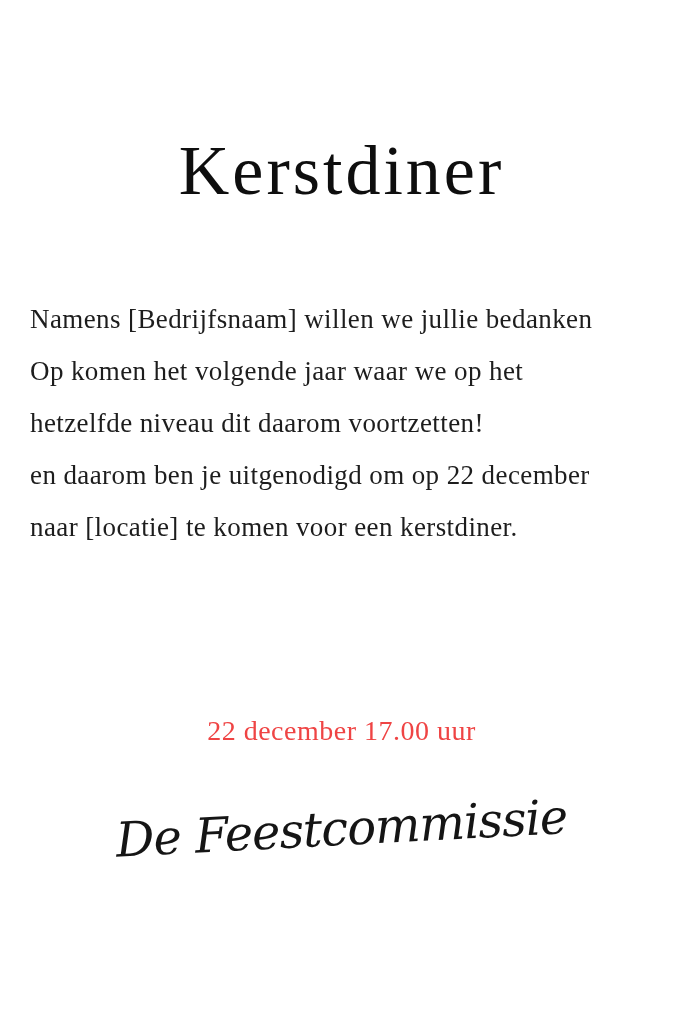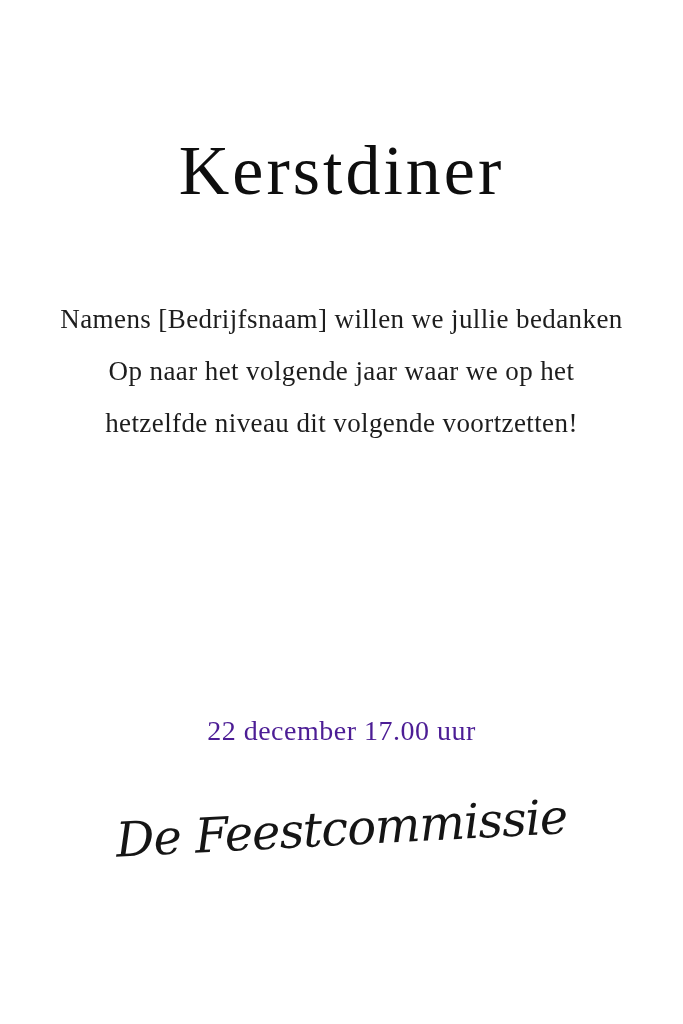--- a/index.html
+++ b/index.html
@@ -27,40 +27,40 @@
     font-size: 70px;
     line-height: 1.1;
     letter-spacing: 3px;
     color: #0e0e0e;
   }
   .message {
     position: absolute;
     top: 293px;
     left: 30px;
     right: 30px;
-    text-align: center;
+    text-align: left;
     font-size: 27px;
     line-height: 52px;
     font-weight: 400;
     letter-spacing: 0.4px;
     color: #1d1d1d;
   }
   .message .line {
     white-space: nowrap;
   }
   .datetime {
     position: absolute;
     top: 705px;
     left: 0;
     right: 0;
     text-align: center;
     font-size: 28px;
     line-height: 52px;
     letter-spacing: 0.5px;
-    color: #4c1d95;
+    color: #ef4444;
   }
   .signature {
     position: absolute;
     top: 788px;
     left: 0;
     right: 0;
     text-align: center;
     font-family: "DejaVu Serif", serif;
     font-style: italic;
     font-size: 48px;
@@ -72,21 +72,23 @@
 </style>
 </head>
 <body>
 
 <div class="page">
 
   <h1 class="title">Kerstdiner</h1>
 
   <div class="message">
     <div class="line">Namens [Bedrijfsnaam] willen we jullie bedanken</div>
-    <div class="line">Op naar het volgende jaar waar we op het</div>
-    <div class="line">hetzelfde niveau dit volgende voortzetten!</div>
+    <div class="line">Op komen het volgende jaar waar we op het</div>
+    <div class="line">hetzelfde niveau dit daarom voortzetten!</div>
+    <div class="line">en daarom ben je uitgenodigd om op 22 december</div>
+    <div class="line">naar [locatie] te komen voor een kerstdiner.</div>
   </div>
 
   <div class="datetime">22 december 17.00 uur</div>
 
   <div class="signature">De Feestcommissie</div>
 
 </div>
 
 </body></html>

